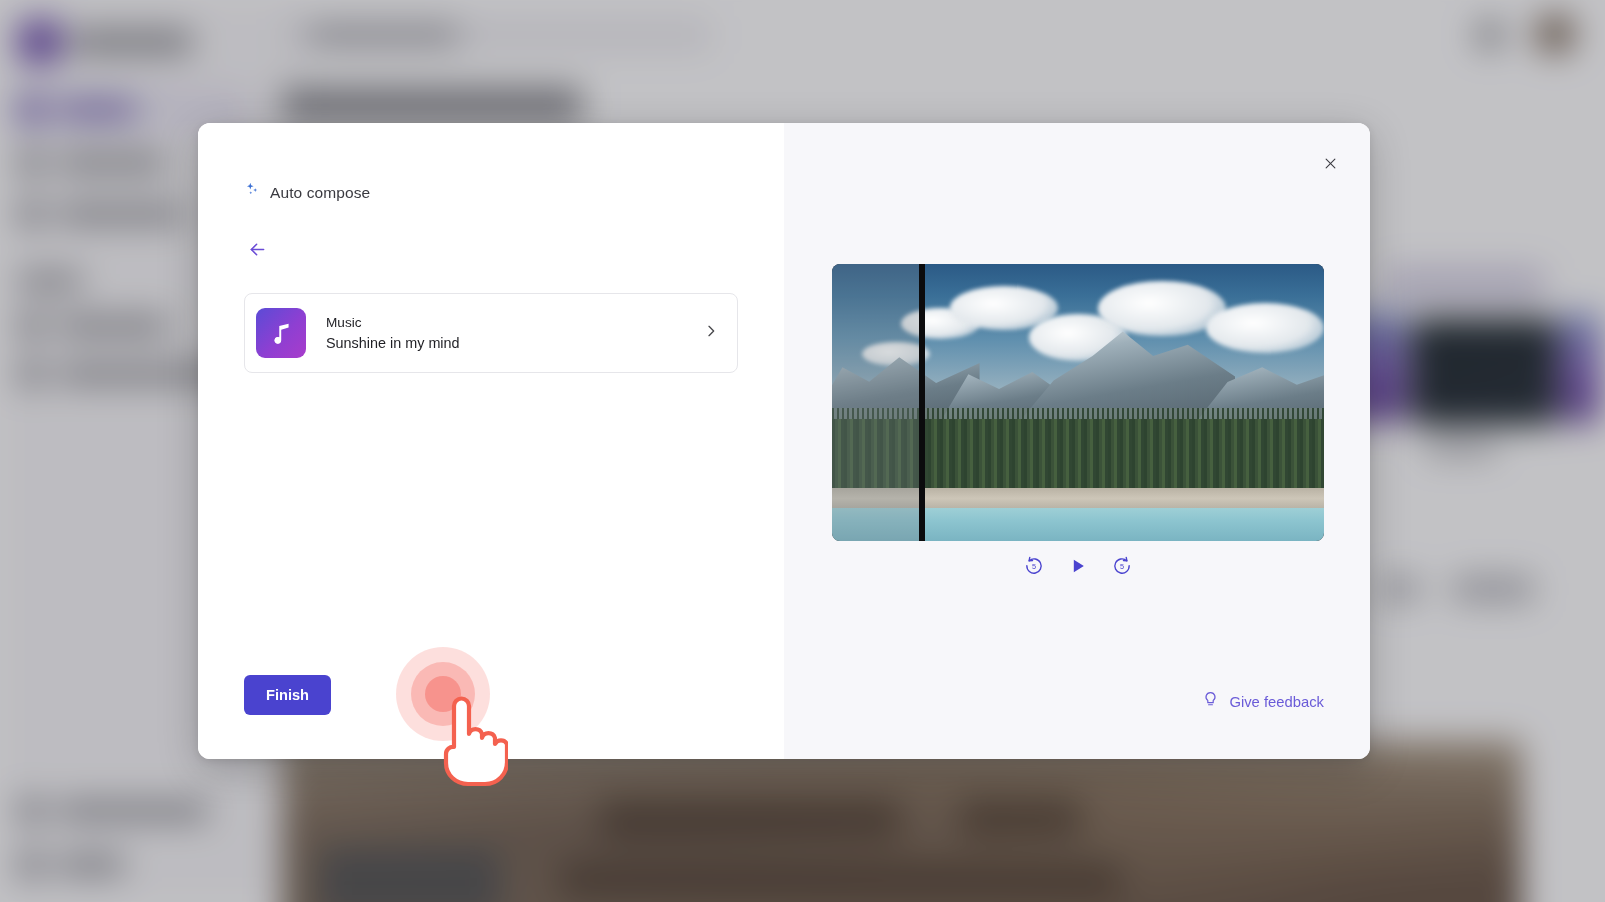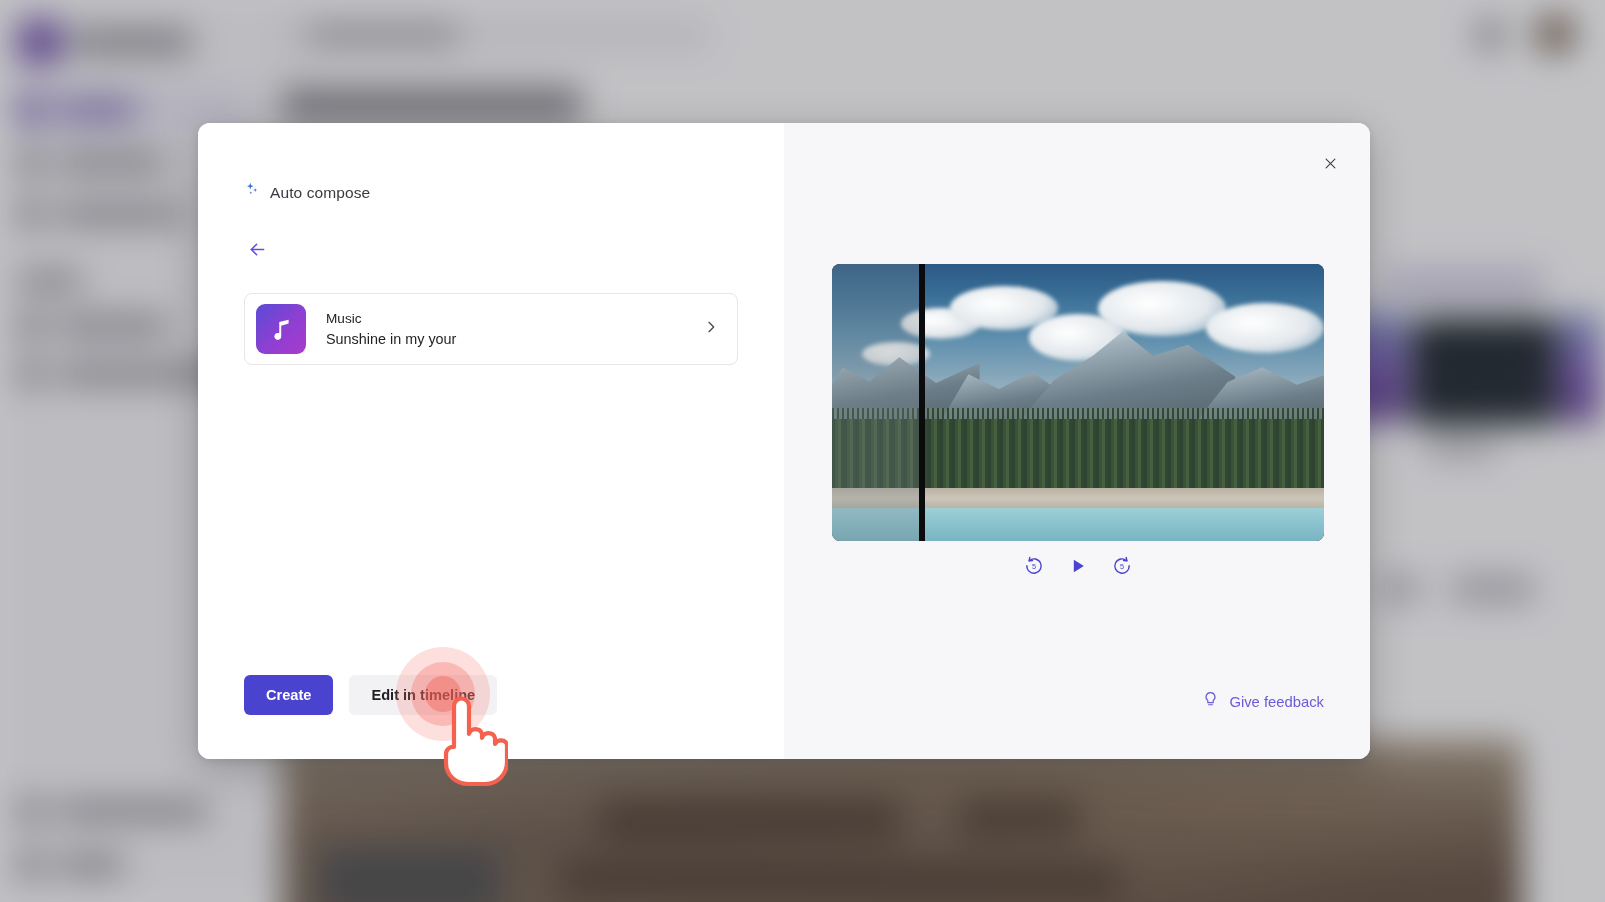--- a/index.html
+++ b/index.html
@@ -229,21 +229,21 @@
   .page-title {
     font-size: 25.5px;
     font-weight: bold;
     color: #1f1f24;
     letter-spacing: .1px;
   }
 
   
   .music-card {
     margin-top: 31px;
-    height: 72px;
+    height: 80px;
     border: 1px solid #e6e6ea;
     border-radius: 8px;
     display: flex;
     align-items: center;
     padding: 0 18px 0 11px;
     cursor: pointer;
     background: #fff;
   }
   .music-tile {
     width: 50px; height: 50px;
@@ -566,33 +566,32 @@
 
     <div class="music-card">
       <span class="music-tile">
         <svg width="26" height="26" viewBox="0 0 24 24" fill="#ffffff">
           <path d="M19 3.4 L10.4 5.6 V16.0 a3.1 3.1 0 1 0 1.8 2.8 V9.0 L19 7.0 Z"></path>
           <circle cx="9.1" cy="18.8" r="2.9"></circle>
         </svg>
       </span>
       <span class="music-meta">
         <span class="music-kind" style="display:block">Music</span>
-        <span class="music-track" style="display:block">Sunshine in my your</span>
+        <span class="music-track" style="display:block">Sunshine in my mind</span>
       </span>
       <span class="chev">
         <svg width="16" height="16" viewBox="0 0 24 24" fill="none" stroke="#1f1f24" stroke-width="2" stroke-linecap="round" stroke-linejoin="round">
           <path d="M9 5 L16 12 L9 19"></path>
         </svg>
       </span>
     </div>
 
 
     <div class="footer-actions">
-      <button class="btn btn-primary">Create</button>
-      <button class="btn btn-secondary">Edit in timeline</button>
+      <button class="btn btn-primary">Finish</button>
     </div>
   </div>
 
   <div class="modal-right">
 
     <span class="close-btn">
       <svg width="15" height="15" viewBox="0 0 24 24" fill="none" stroke="#3a3a40" stroke-width="1.7" stroke-linecap="round">
         <path d="M5 5 L19 19"></path>
           <path d="M19 5 L5 19"></path>
       </svg>

